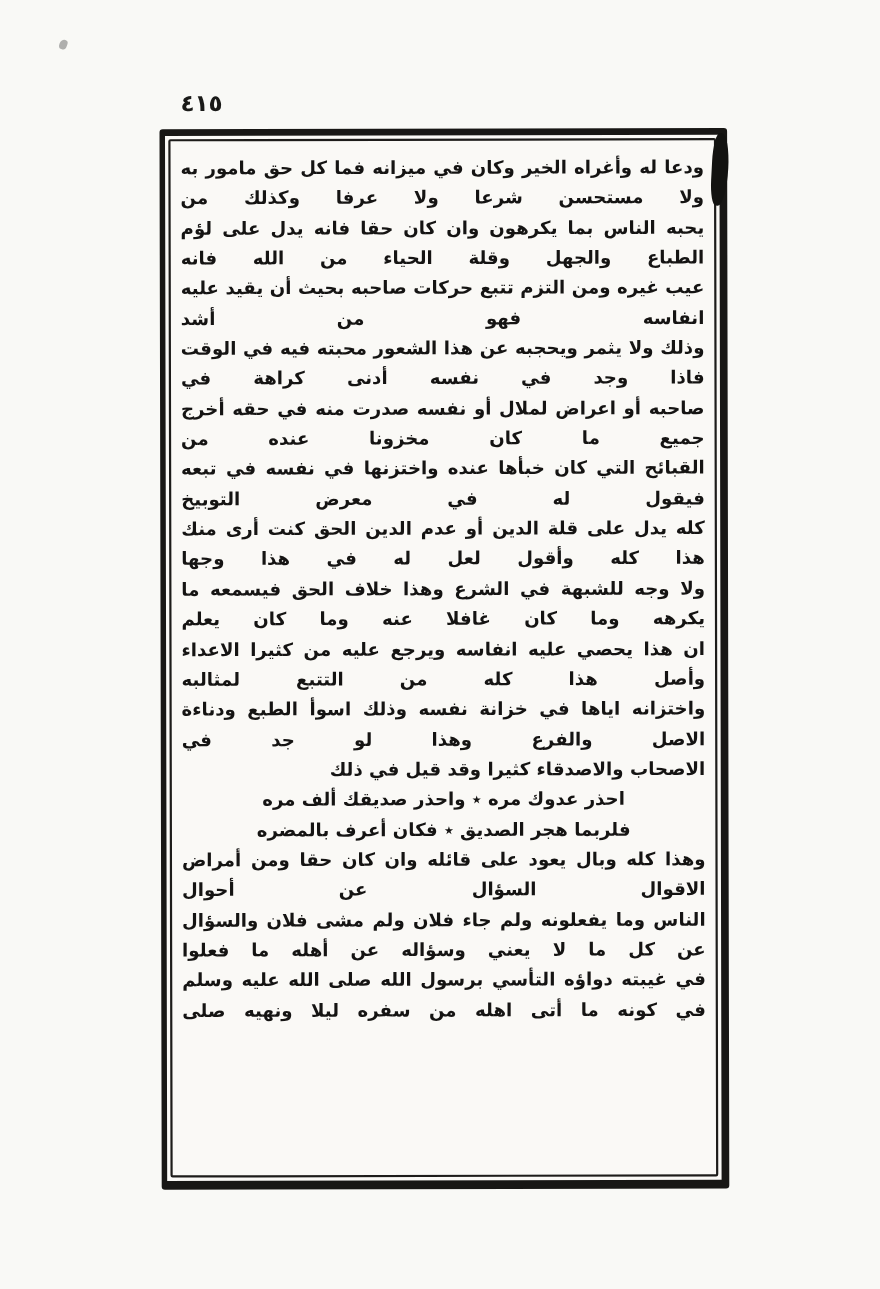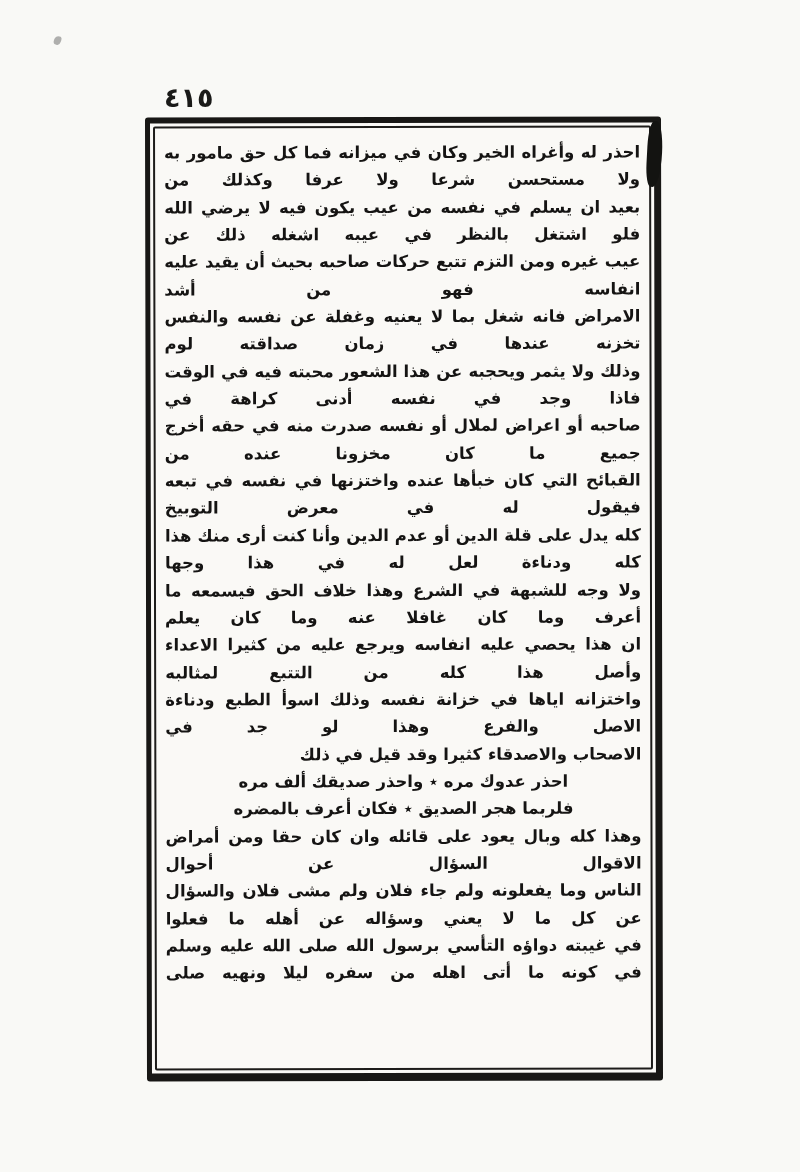--- a/index.html
+++ b/index.html
@@ -6,21 +6,21 @@
   .scan {
     position:relative;
     width:800px; height:1172px;
     background:#f9f9f6;
     font-family:"DejaVu Sans", sans-serif;
     color:#151413;
     overflow:hidden;
   }
   .pagenum {
     position:absolute; top:82px; left:164px;
-    font-size:27px; font-weight:bold; letter-spacing:3px;
+    font-size:21px; font-weight:bold; letter-spacing:3px;
     color:#1a1a18;
   }
   .speck {
     position:absolute; left:54px; top:36px; width:7px; height:9px;
     background:#555; opacity:.45; border-radius:60% 40% 50% 50%;
     transform:rotate(20deg);
   }
   .frame {
     position:absolute; left:146px; top:117px;
     width:516px; height:964px;
@@ -67,29 +67,28 @@
 </head>
 <body>
 
 <div class="scan">
   <div class="speck"></div>
   <div class="pagenum">٤١٥</div>
 
   <div class="frame">
     <div class="frame-inner">
       <div class="text">
-        <div class="ln">احذر له وأغراه الخير وكان في ميزانه فما كل حق مامور به ولا مستحسن شرعا ولا عرفا وكذلك من</div>
-        <div class="ln">بعيد ان يسلم في نفسه من عيب يكون فيه لا يرضي الله فلو اشتغل بالنظر في عيبه اشغله ذلك عن</div>
+        <div class="ln">ودعا له وأغراه الخير وكان في ميزانه فما كل حق مامور به ولا مستحسن شرعا ولا عرفا وكذلك من</div>
+        <div class="ln">يحبه الناس بما يكرهون وان كان حقا فانه يدل على لؤم الطباع والجهل وقلة الحياء من الله فانه</div>
         <div class="ln">عيب غيره ومن التزم تتبع حركات صاحبه بحيث أن يقيد عليه انفاسه فهو من أشد</div>
-        <div class="ln">الامراض فانه شغل بما لا يعنيه وغفلة عن نفسه والنفس تخزنه عندها في زمان صداقته لوم</div>
         <div class="ln">وذلك ولا يثمر ويحجبه عن هذا الشعور محبته فيه في الوقت فاذا وجد في نفسه أدنى كراهة في</div>
         <div class="ln">صاحبه أو اعراض لملال أو نفسه صدرت منه في حقه أخرج جميع ما كان مخزونا عنده من</div>
         <div class="ln">القبائح التي كان خبأها عنده واختزنها في نفسه في تبعه فيقول له في معرض التوبيخ</div>
-        <div class="ln">كله يدل على قلة الدين أو عدم الدين وأنا كنت أرى منك هذا كله ودناءة لعل له في هذا وجها</div>
-        <div class="ln">ولا وجه للشبهة في الشرع وهذا خلاف الحق فيسمعه ما أعرف وما كان غافلا عنه وما كان يعلم</div>
+        <div class="ln">كله يدل على قلة الدين أو عدم الدين الحق كنت أرى منك هذا كله وأقول لعل له في هذا وجها</div>
+        <div class="ln">ولا وجه للشبهة في الشرع وهذا خلاف الحق فيسمعه ما يكرهه وما كان غافلا عنه وما كان يعلم</div>
         <div class="ln">ان هذا يحصي عليه انفاسه ويرجع عليه من كثيرا الاعداء وأصل هذا كله من التتبع لمثالبه</div>
         <div class="ln">واختزانه اياها في خزانة نفسه وذلك اسوأ الطبع ودناءة الاصل والفرع وهذا لو جد في</div>
         <div class="ln start">الاصحاب والاصدقاء كثيرا وقد قيل في ذلك</div>
 
         <div class="ln center">احذر عدوك مره ٭ واحذر صديقك ألف مره</div>
         <div class="ln center">فلربما هجر الصديق ٭ فكان أعرف بالمضره</div>
 
         <div class="ln">وهذا كله وبال يعود على قائله وان كان حقا ومن أمراض الاقوال السؤال عن أحوال</div>
         <div class="ln">الناس وما يفعلونه ولم جاء فلان ولم مشى فلان والسؤال عن كل ما لا يعني وسؤاله عن أهله ما فعلوا</div>
         <div class="ln">في غيبته دواؤه التأسي برسول الله صلى الله عليه وسلم في كونه ما أتى اهله من سفره ليلا ونهيه صلى</div>

